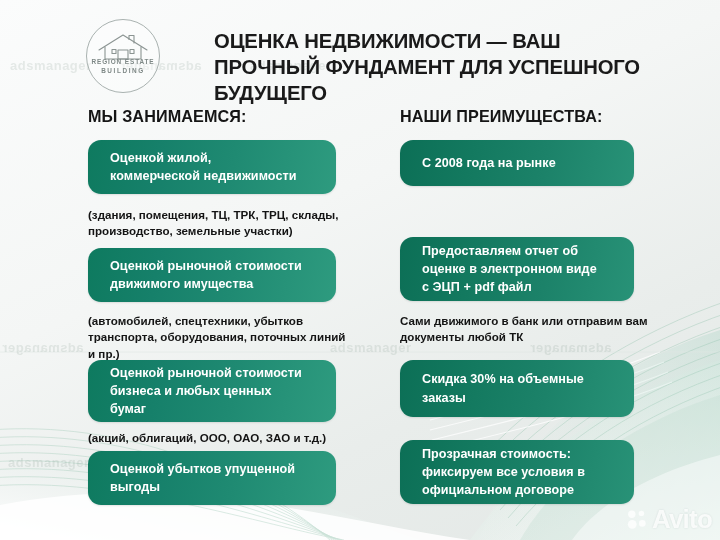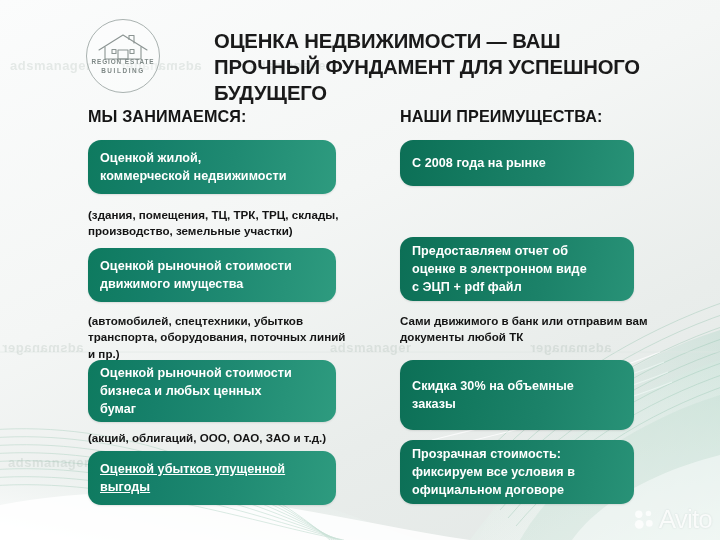--- a/index.html
+++ b/index.html
@@ -107,21 +107,21 @@
     border-radius: 13px;
     background: linear-gradient(100deg, #0e7a5f 0%, #16806a 28%, #1f8a72 58%, #2e9b7f 100%);
     box-shadow: 0 1px 2px rgba(0,0,0,0.10);
     box-sizing: border-box;
     color: #ffffff;
     font-size: 12.6px;
     font-weight: 700;
     line-height: 1.44;
     display: flex;
     align-items: center;
-    padding: 6px 22px 6px 12px;
+    padding: 6px 22px 6px 22px;
     letter-spacing: 0.05px;
   }
   .card.dark {
     background: linear-gradient(100deg, #0c6f56 0%, #13795f 30%, #1c8269 62%, #289277 100%);
   }
 
   .note {
     position: absolute;
     color: #141414;
     font-size: 11.6px;
@@ -137,21 +137,21 @@
     bottom: 8px;
     display: flex;
     align-items: center;
     gap: 4px;
     opacity: 0.92;
   }
   .avito-dots { width: 21px; height: 21px; }
   .avito-word {
     color: rgba(255,255,255,0.88);
     font-size: 26px;
-    font-weight: 400;
+    font-weight: 700;
     letter-spacing: -0.8px;
     line-height: 1;
     text-shadow: 0 0 2px rgba(140,160,155,0.35);
   }
 </style>
 </head>
 <body>
 
 <div id="poster">
 
@@ -254,31 +254,31 @@
 
   <div class="card" style="left: 88px; top: 248px; width: 248px; height: 54px; white-space: pre-line;">Оценкой рыночной стоимости
 движимого имущества</div>
   <div class="note" style="left:88px;  top:313px; width:258px;">(автомобилей, спецтехники, убытков транспорта, оборудования, поточных линий и пр.)</div>
 
   <div class="card" style="left: 88px; top: 360px; width: 248px; height: 62px; white-space: pre-line;">Оценкой рыночной стоимости
 бизнеса и любых ценных
 бумаг</div>
   <div class="note" style="left:88px;  top:430px; width:268px;">(акций, облигаций, ООО, ОАО, ЗАО и т.д.)</div>
 
-  <div class="card" style="left: 88px; top: 451px; width: 248px; height: 54px; white-space: pre-line; text-decoration: underline;">Оценкой убытков упущенной
+  <div class="card" style="left: 88px; top: 451px; width: 248px; height: 54px; white-space: pre-line;">Оценкой убытков упущенной
 выгоды</div>
 
   <div class="card dark" style="left:400px; top:140px; width:234px; height:46px;">С 2008 года на рынке</div>
 
   <div class="card dark" style="left: 400px; top: 237px; width: 234px; height: 64px; white-space: pre-line;">Предоставляем отчет об
 оценке в электронном виде
 с ЭЦП + pdf файл</div>
   <div class="note" style="left:400px; top:313px; width:250px;">Сами движимого в банк или отправим вам документы любой ТК</div>
 
-  <div class="card dark" style="left: 400px; top: 360px; width: 234px; height: 70px; white-space: pre-line;">Скидка 30% на объемные
+  <div class="card dark" style="left: 400px; top: 360px; width: 234px; height: 57px; white-space: pre-line;">Скидка 30% на объемные
 заказы</div>
 
   <div class="card dark" style="left: 400px; top: 440px; width: 234px; height: 64px; white-space: pre-line;">Прозрачная  стоимость:
 фиксируем все условия в
 официальном договоре</div>
 
   <div class="avito">
     <svg class="avito-dots" viewBox="0 0 24 24" xmlns="http://www.w3.org/2000/svg">
       <circle cx="5.5" cy="6" r="4.2" fill="rgba(255,255,255,0.85)"></circle>
       <circle cx="16.5" cy="5" r="3.1" fill="rgba(255,255,255,0.85)"></circle>

